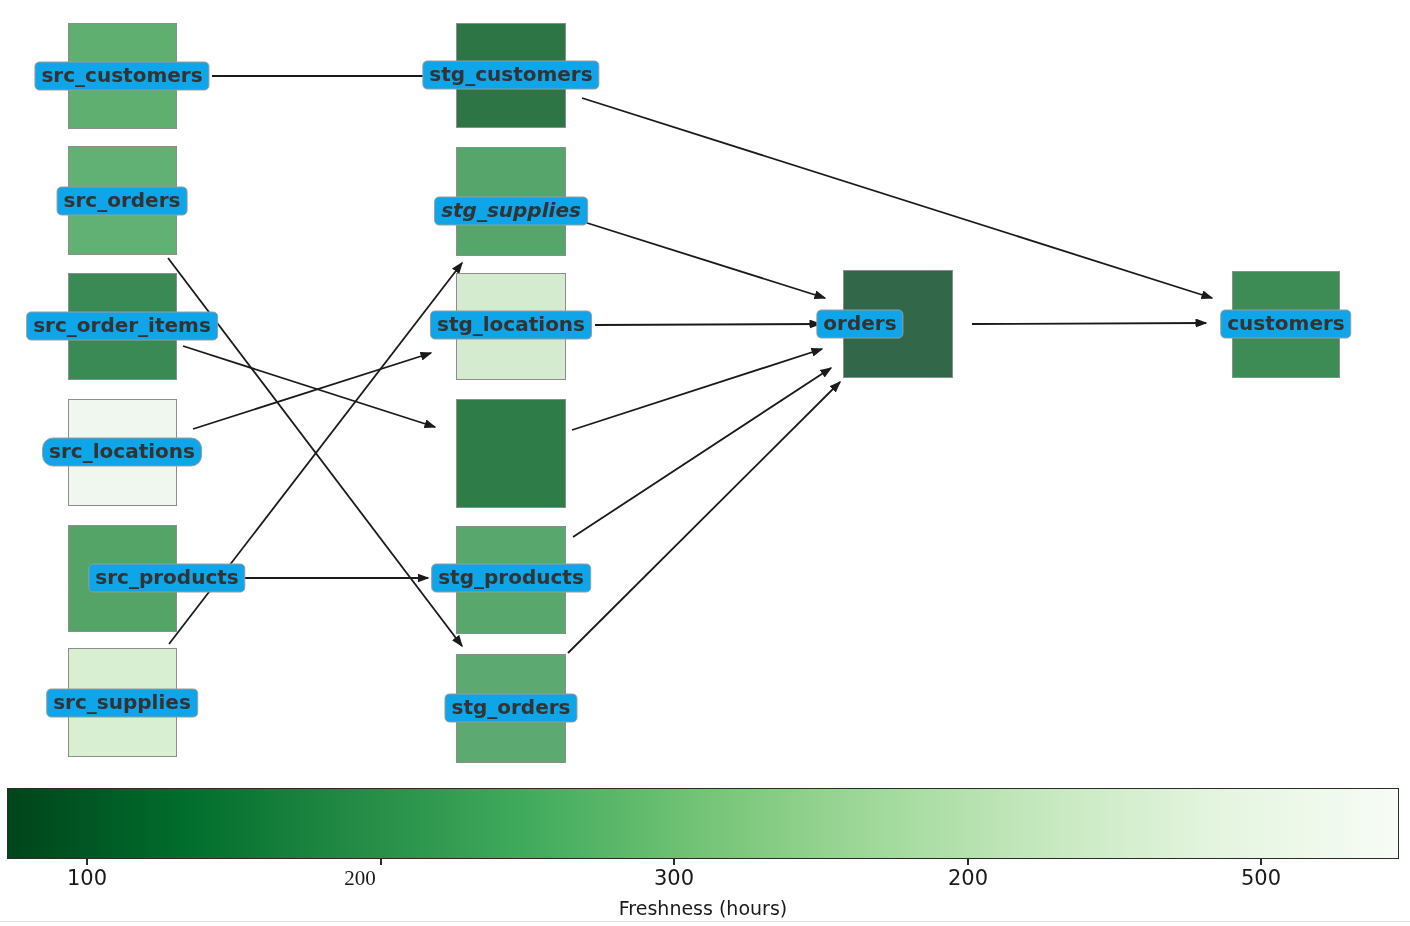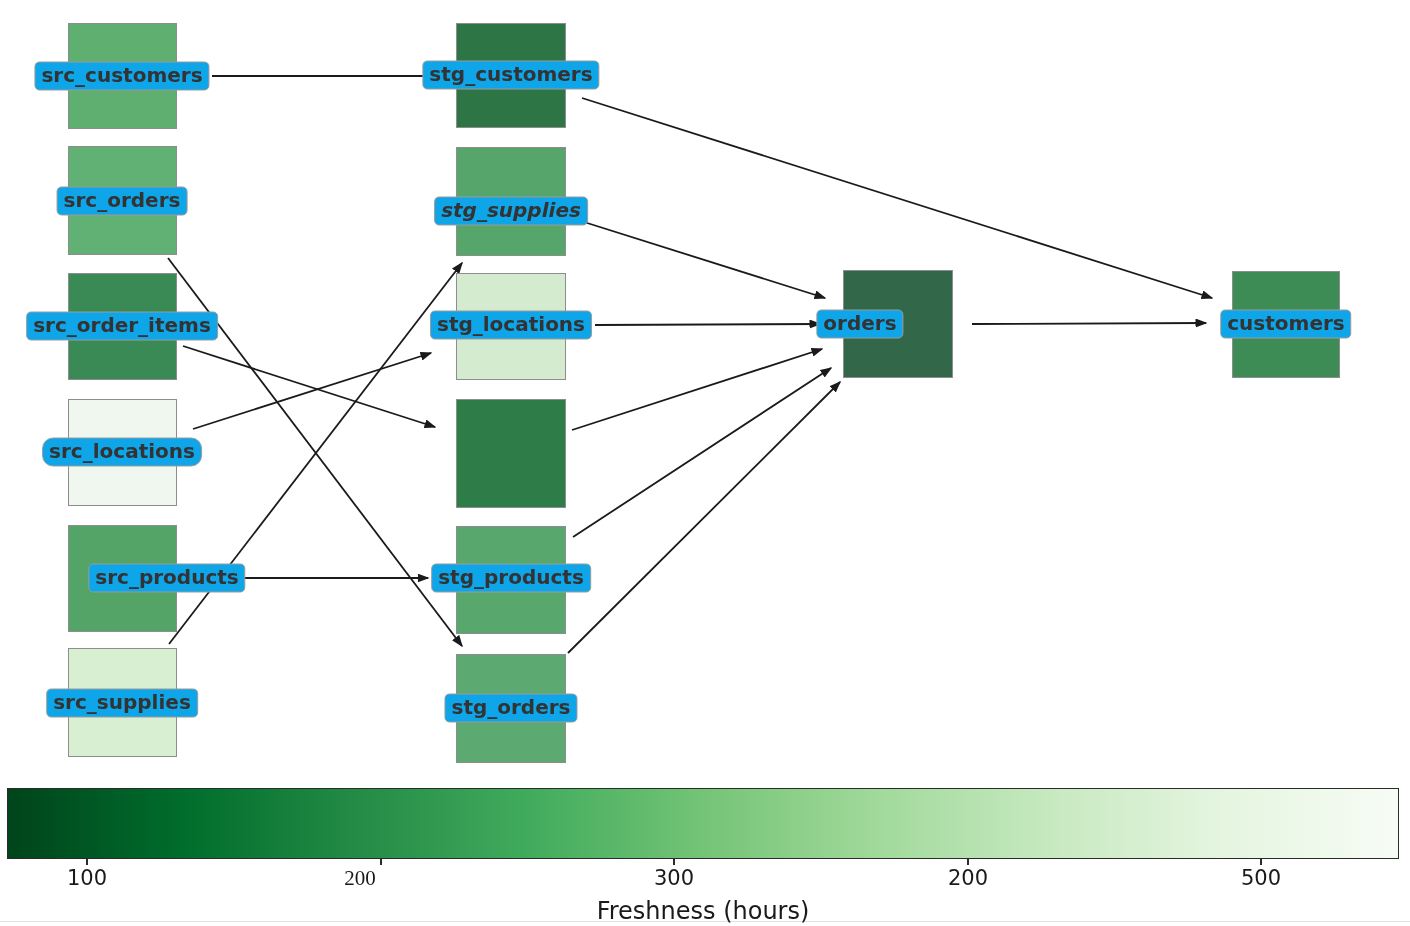--- a/index.html
+++ b/index.html
@@ -20,21 +20,21 @@
     border:1.3px solid #2b2b2b;box-sizing:border-box;z-index:1;
     background:#74c476; 
   }
   .tickmark{position:absolute;top:859px;width:2px;height:6px;background:#2b2b2b;z-index:2;}
   .ticklabel{
     position:absolute;top:866px;transform:translateX(-50%);
     font-size:21px;color:#1a1a1a;z-index:2;
   }
   .axis-label{
     position:absolute;top:897px;left:703px;transform:translateX(-50%);
-    font-size:24px;color:#1a1a1a;z-index:2;
+    font-size:19px;color:#1a1a1a;z-index:2;
   }
   .bottom-hairline{position:absolute;left:0;top:921px;width:1410px;height:1px;background:#e3e3e3;}
 </style>
 </head>
 <body>
 
 <div class="canvas">
 
   <svg class="edge-layer" width="1410" height="926" viewBox="0 0 1410 926">
     <defs>

